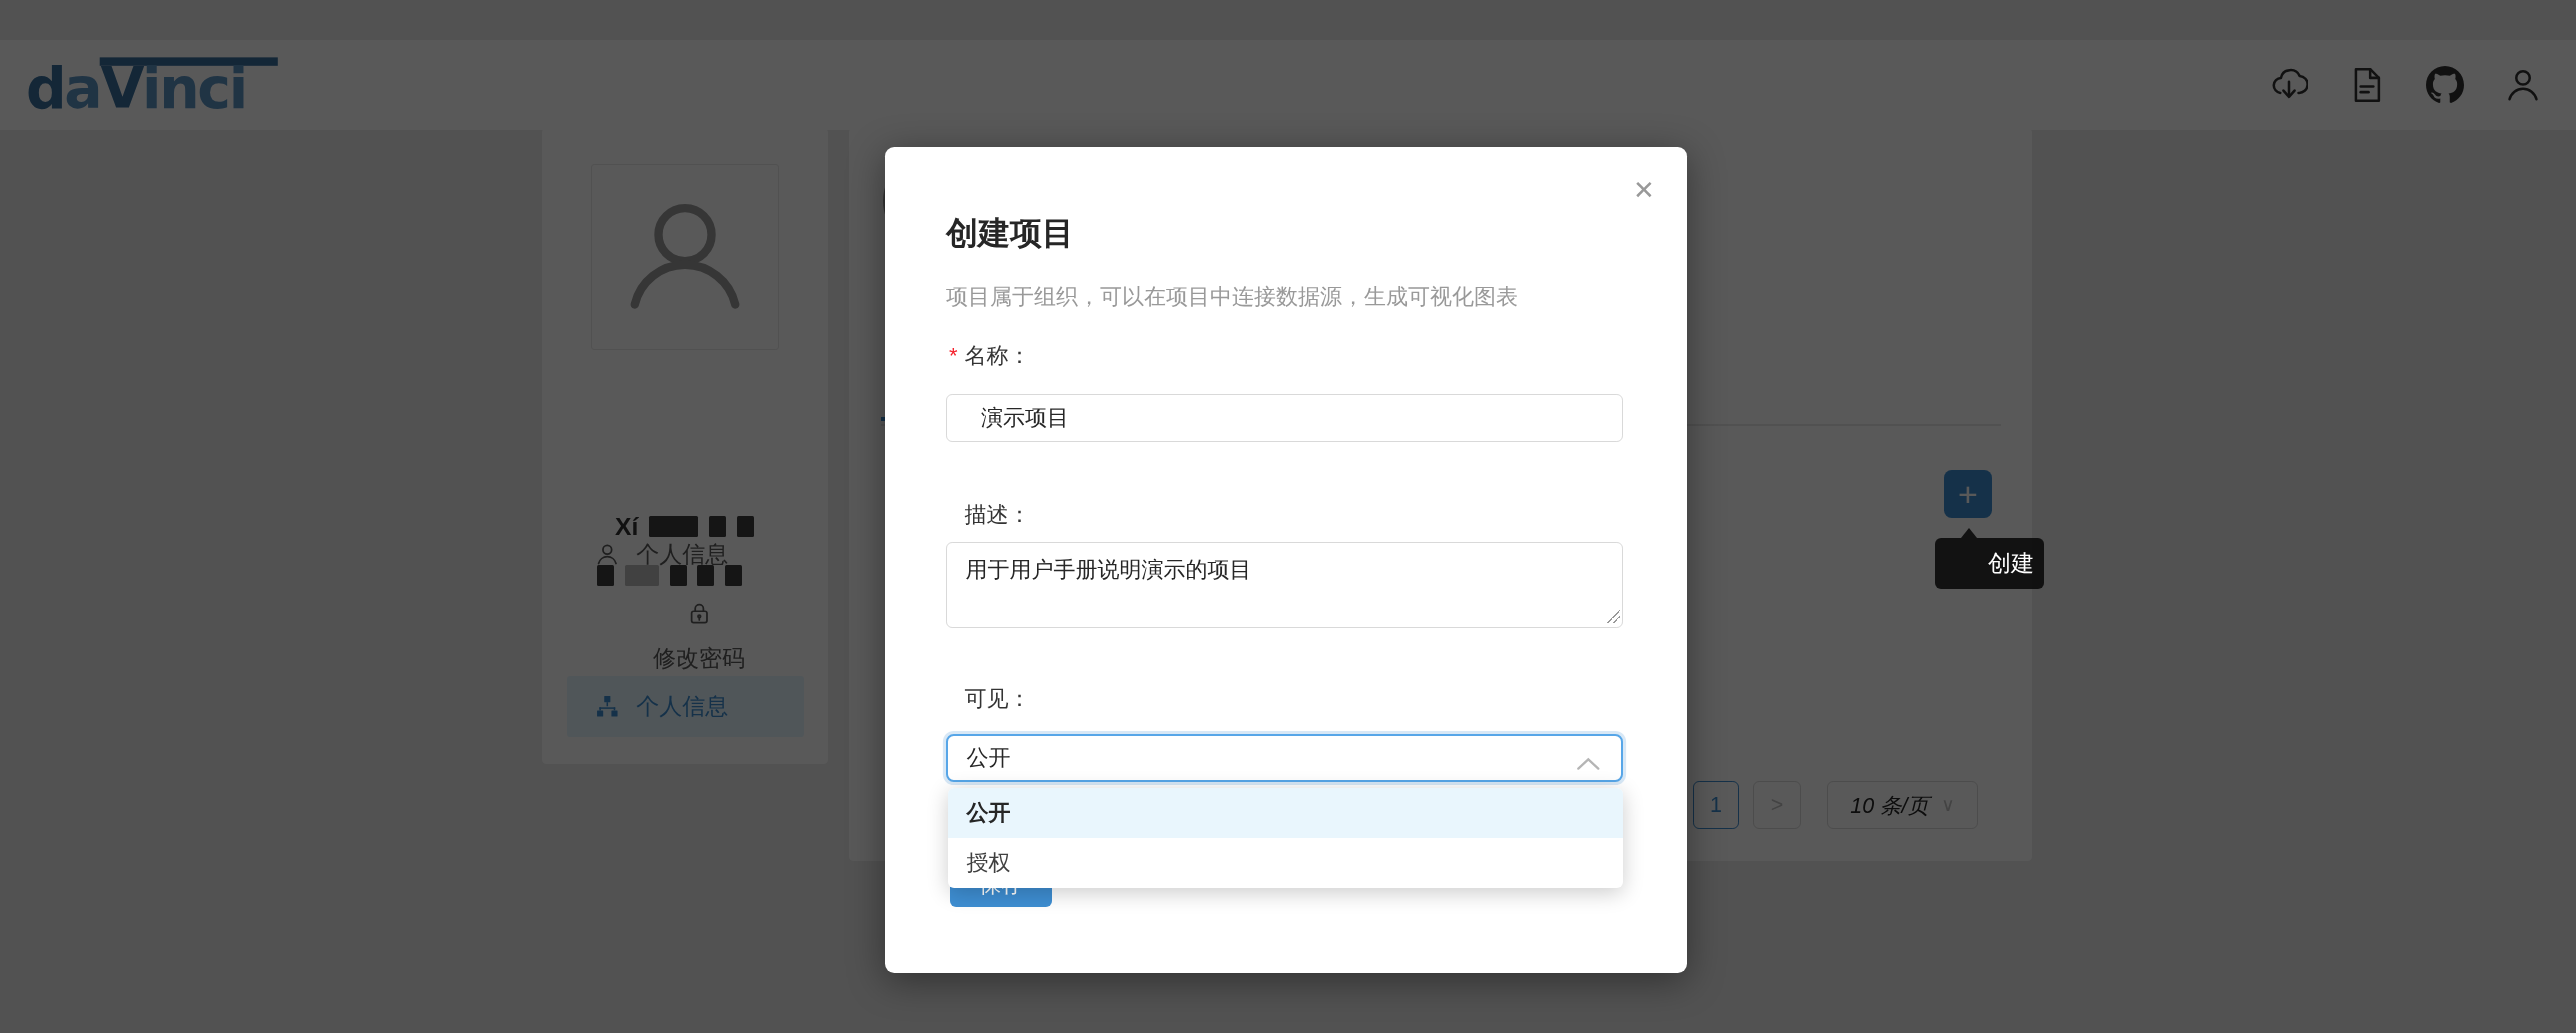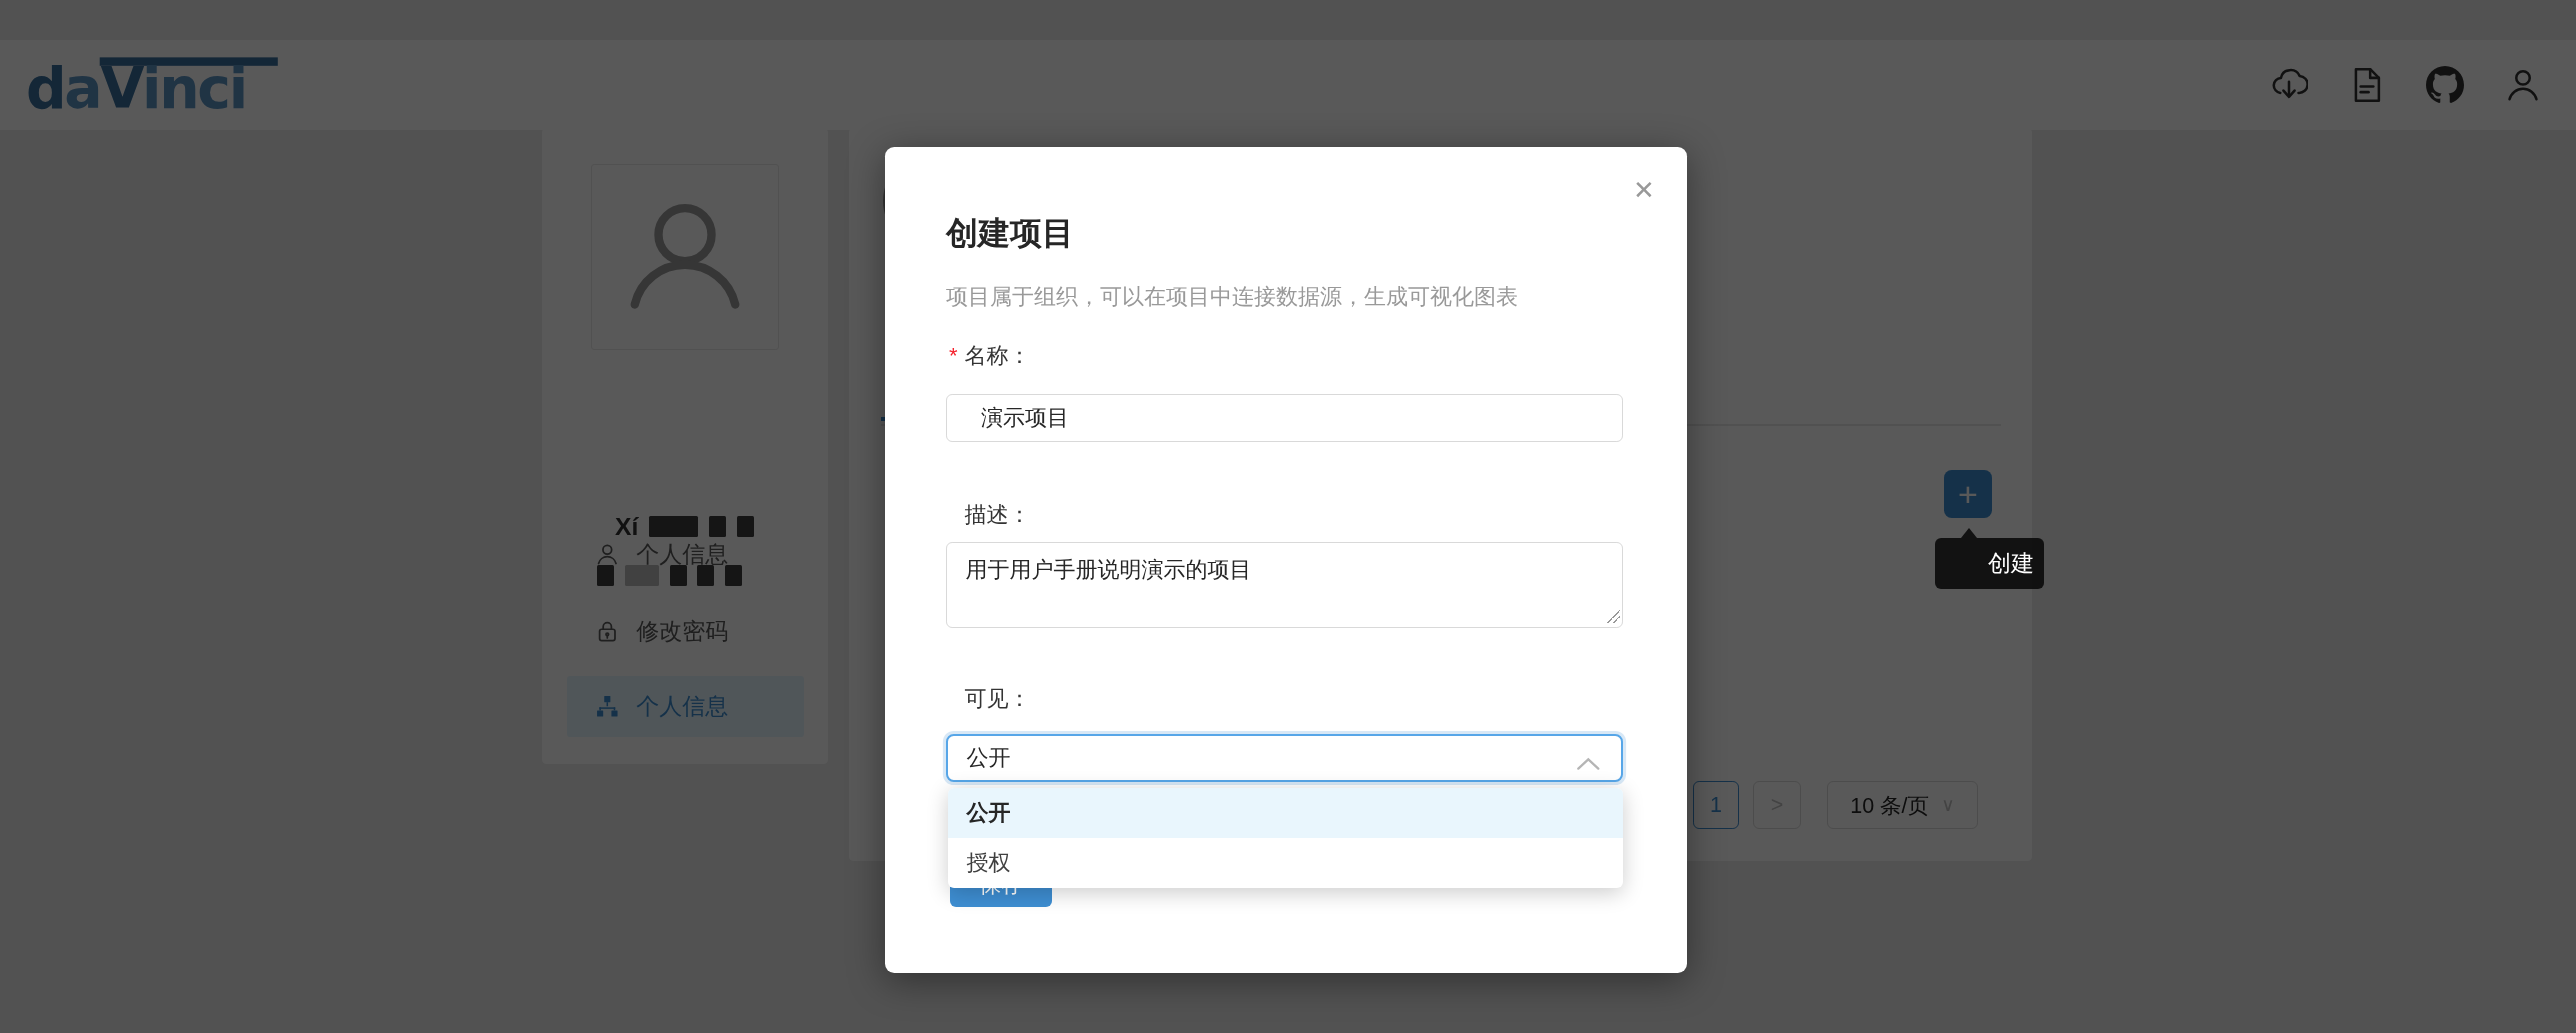--- a/index.html
+++ b/index.html
@@ -42,21 +42,21 @@
   .tab-underline{left:31.5px;top:289px;width:115px;height:3.8px;background:#3e8ed2;}
   .tab-divider{left:31.5px;top:296px;width:1120px;height:1.5px;background:#e8e8e8;}
   .create-btn{left:1095px;top:342px;width:48px;height:48px;background:#3e8ed2;border-radius:7.7px;
     color:#fff;font-size:34px;font-weight:300;display:flex;align-items:center;justify-content:center;
     line-height:1;cursor:pointer;}
   .pg-item{top:653px;height:48px;box-sizing:border-box;border:1.5px solid #d9d9d9;border-radius:6.1px;
     display:flex;align-items:center;justify-content:center;font-size:21.5px;background:transparent;cursor:pointer;}
   .pg-prev{left:784px;width:46px;color:#bfbfbf;}
   .pg-current{left:844px;width:46px;border-color:#3e8ed2;color:#3e8ed2;}
   .pg-next{left:904px;width:48px;color:#bfbfbf;}
-  .pg-size{left:978px;width:151px;color:#262626;gap:12.3px;}
+  .pg-size{left:978px;width:151px;color:#262626;gap:12.3px;font-style:italic;}
   .pg-size .chev{color:#bfbfbf;font-size:18.4px;}
 
   
   .mask{left:0;top:0;width:2576px;height:1034px;background:rgba(0,0,0,0.65);z-index:100;}
   .tooltip-arrow{left:1961px;top:528px;width:0;height:0;z-index:150;
     border-left:8.4px solid transparent;border-right:8.4px solid transparent;
     border-bottom:10px solid rgba(10,10,10,0.9);}
   .tooltip-body{left:1935px;top:538px;width:66px;height:51px;background:rgba(10,10,10,0.9);
     border-radius:6.1px;color:#fff;font-size:23px;display:flex;align-items:center;justify-content:center;z-index:150;padding-left:43px;}
 
@@ -154,21 +154,21 @@
     <span class="redact sm"></span>
   </div>
 
   <div class="abs menu-item" style="top:396px;">
     <svg viewBox="0 0 48 48" fill="none" stroke="currentColor" stroke-width="3.4" stroke-linecap="round">
       <circle cx="24" cy="15" r="8.5"></circle>
       <path d="M7 42a17.5 17.5 0 0 1 34 0"></path>
     </svg>
     <span>个人信息</span>
   </div>
-  <div class="abs menu-item" style="top:473px;">
+  <div class="abs menu-item" style="top:473px;flex-direction:column;">
     <svg viewBox="0 0 48 48" fill="none" stroke="currentColor" stroke-width="3.4" stroke-linecap="round" stroke-linejoin="round">
       <rect x="9" y="20" width="30" height="22" rx="4"></rect>
       <path d="M16 20v-5a8 8 0 0 1 16 0v5"></path>
       <circle cx="24" cy="30" r="2.6"></circle>
       <line x1="24" y1="32" x2="24" y2="37"></line>
     </svg>
     <span>修改密码</span>
   </div>
   <div class="abs menu-item active" style="top:548px;">
     <svg viewBox="0 0 48 48" fill="currentColor">

